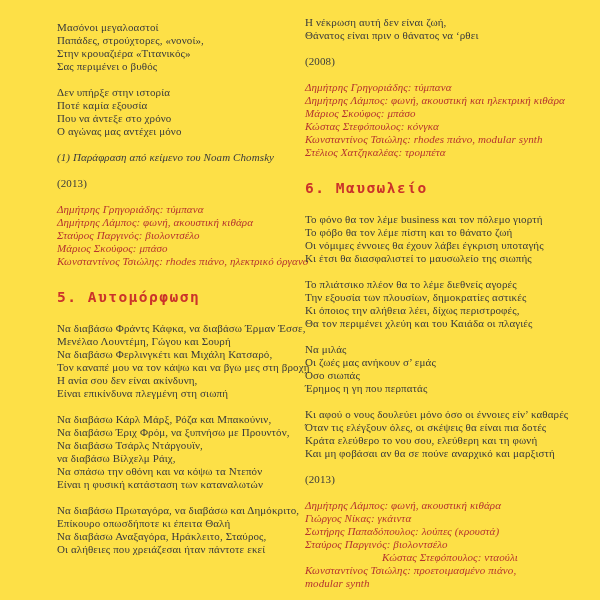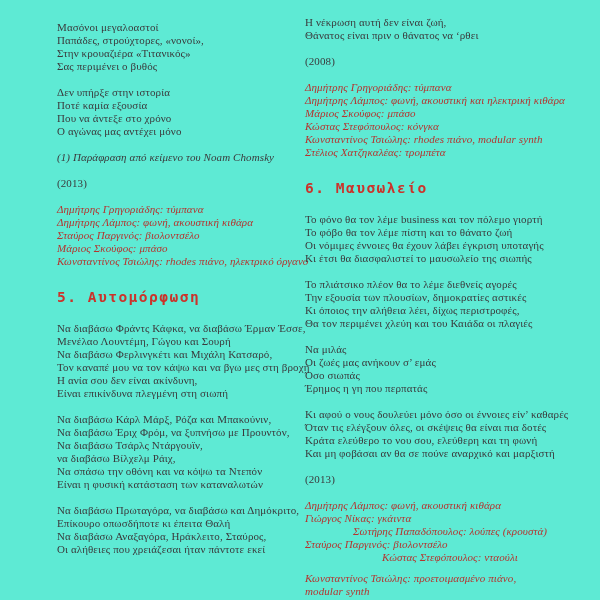--- a/index.html
+++ b/index.html
@@ -38,21 +38,21 @@
     font-weight: bold;
     color: #cb332b;
     font-size: 14.5px;
     line-height: 17px;
     letter-spacing: 1.5px;
   }
 </style>
 </head>
 <body>
 
-<div class="page" style="background: #5eead4; color: rgb(58, 58, 60); text-decoration: underline;">
+<div class="page" style="background: #fde047; color: rgb(58, 58, 60); text-decoration: underline;">
   <div class="column col-left">
       <div class="block stanza">
         <div class="line">Μασόνοι μεγαλοαστοί</div>
         <div class="line">Παπάδες, στρούχτορες, «νονοί»,</div>
         <div class="line">Στην κρουαζιέρα «Τιτανικός»</div>
         <div class="line">Σας περιμένει ο βυθός</div>
       </div>
       <div class="block stanza">
         <div class="line">Δεν υπήρξε στην ιστορία</div>
         <div class="line">Ποτέ καμία εξουσία</div>
@@ -140,20 +140,20 @@
         <div class="line">Όταν τις ελέγξουν όλες, οι σκέψεις θα είναι πια δοτές</div>
         <div class="line">Κράτα ελεύθερο το νου σου, ελεύθερη και τη φωνή</div>
         <div class="line">Και μη φοβάσαι αν θα σε πούνε αναρχικό και μαρξιστή</div>
       </div>
       <div class="block year">
         <div class="line">(2013)</div>
       </div>
       <div class="block credits">
         <div class="line" style="color: rgb(181, 52, 47);">Δημήτρης Λάμπος: φωνή, ακουστική κιθάρα</div>
         <div class="line" style="color: rgb(181, 52, 47);">Γιώργος Νίκας: γκάιντα</div>
-        <div class="line" style="color: rgb(181, 52, 47); text-align: center;">Σωτήρης Παπαδόπουλος: λούπες (κρουστά)</div>
+        <div class="line" style="color: rgb(181, 52, 47);">Σωτήρης Παπαδόπουλος: λούπες (κρουστά)</div>
         <div class="line" style="color: rgb(181, 52, 47);">Σταύρος Παργινός: βιολοντσέλο</div>
         <div class="line" style="color: rgb(181, 52, 47); text-align: center;">Κώστας Στεφόπουλος: νταούλι</div>
-        <div class="line" style="color: rgb(181, 52, 47); margin-top: 8px;">Κωνσταντίνος Τσιώλης: προετοιμασμένο πιάνο,</div>
+        <div class="line" style="color: rgb(181, 52, 47);">Κωνσταντίνος Τσιώλης: προετοιμασμένο πιάνο,</div>
         <div class="line" style="color: rgb(181, 52, 47);">modular synth</div>
       </div>
     </div>
 </div>
 
 </body></html>

